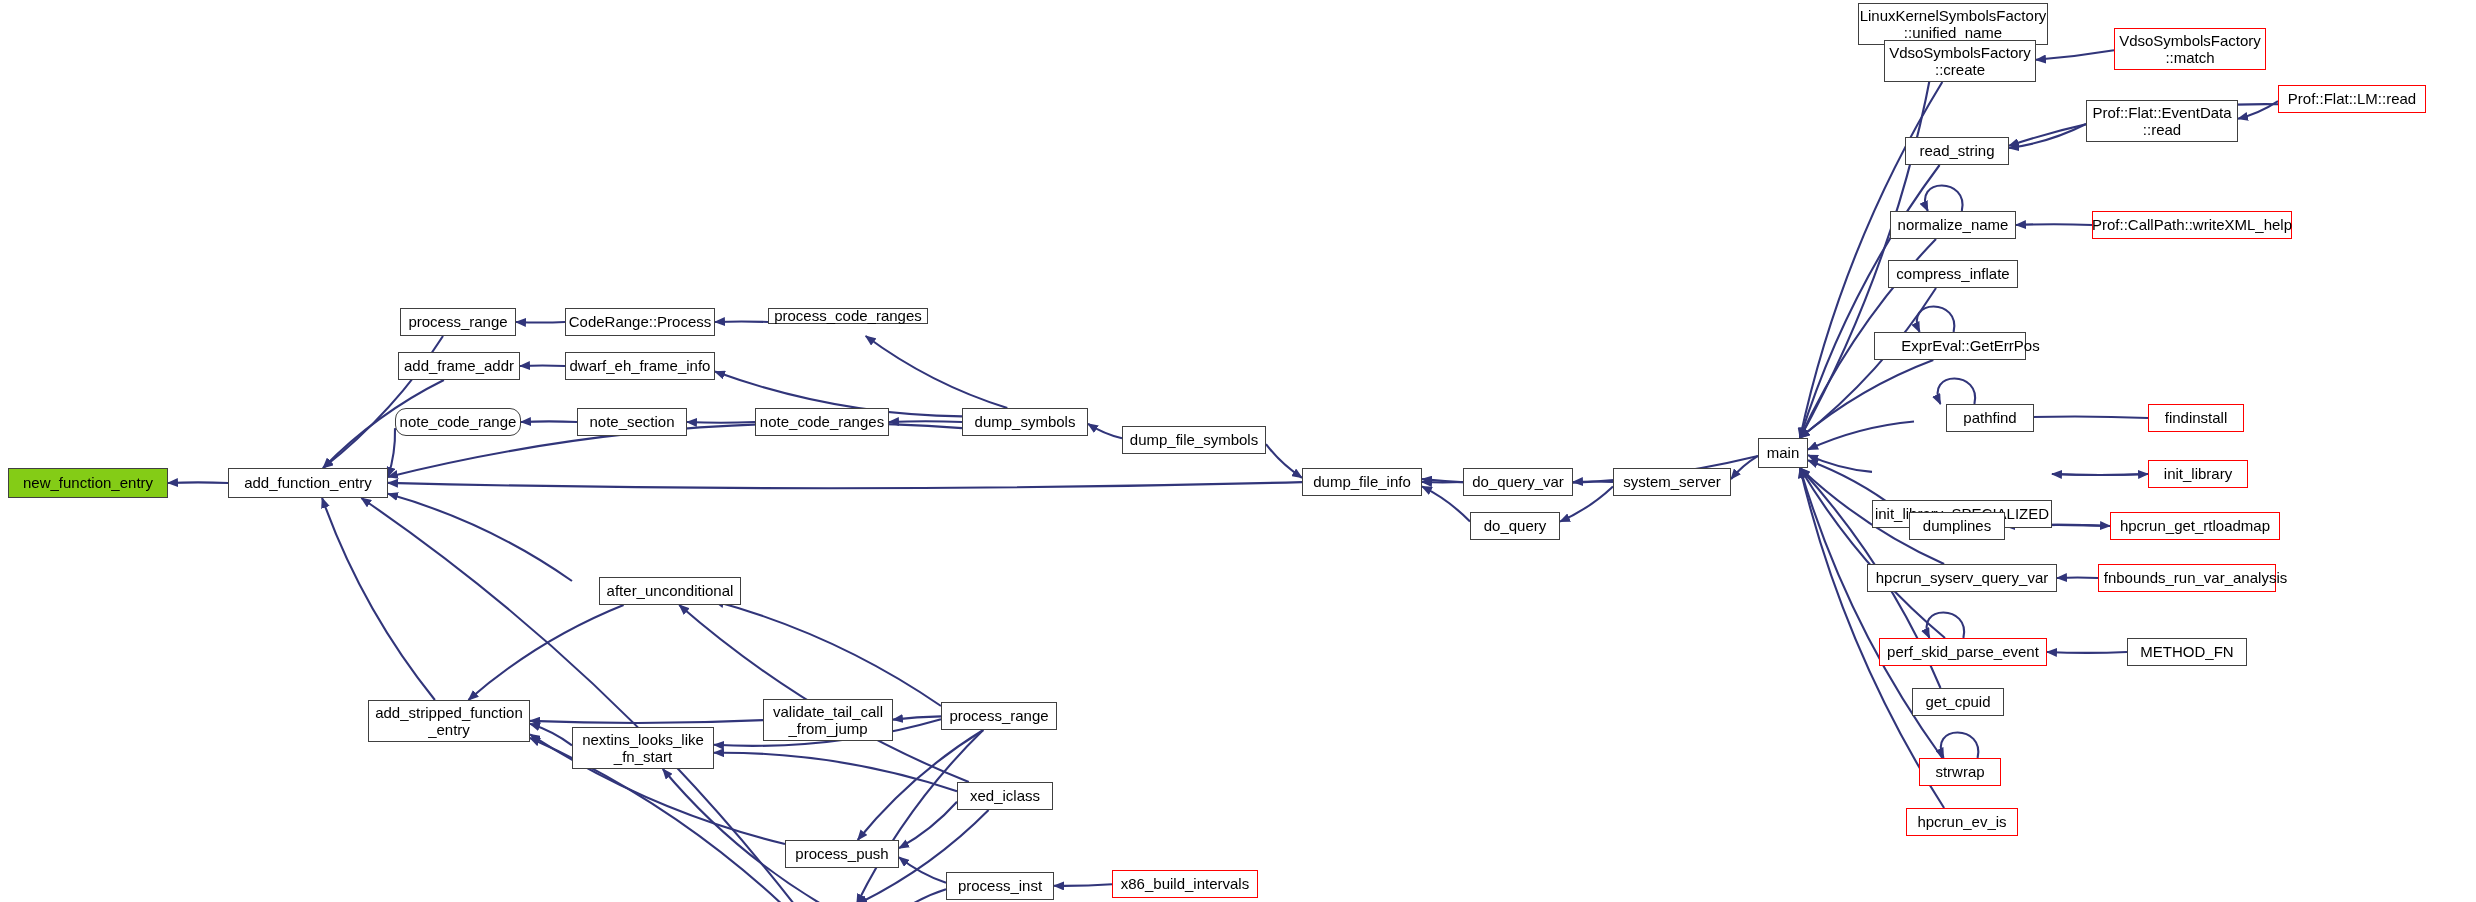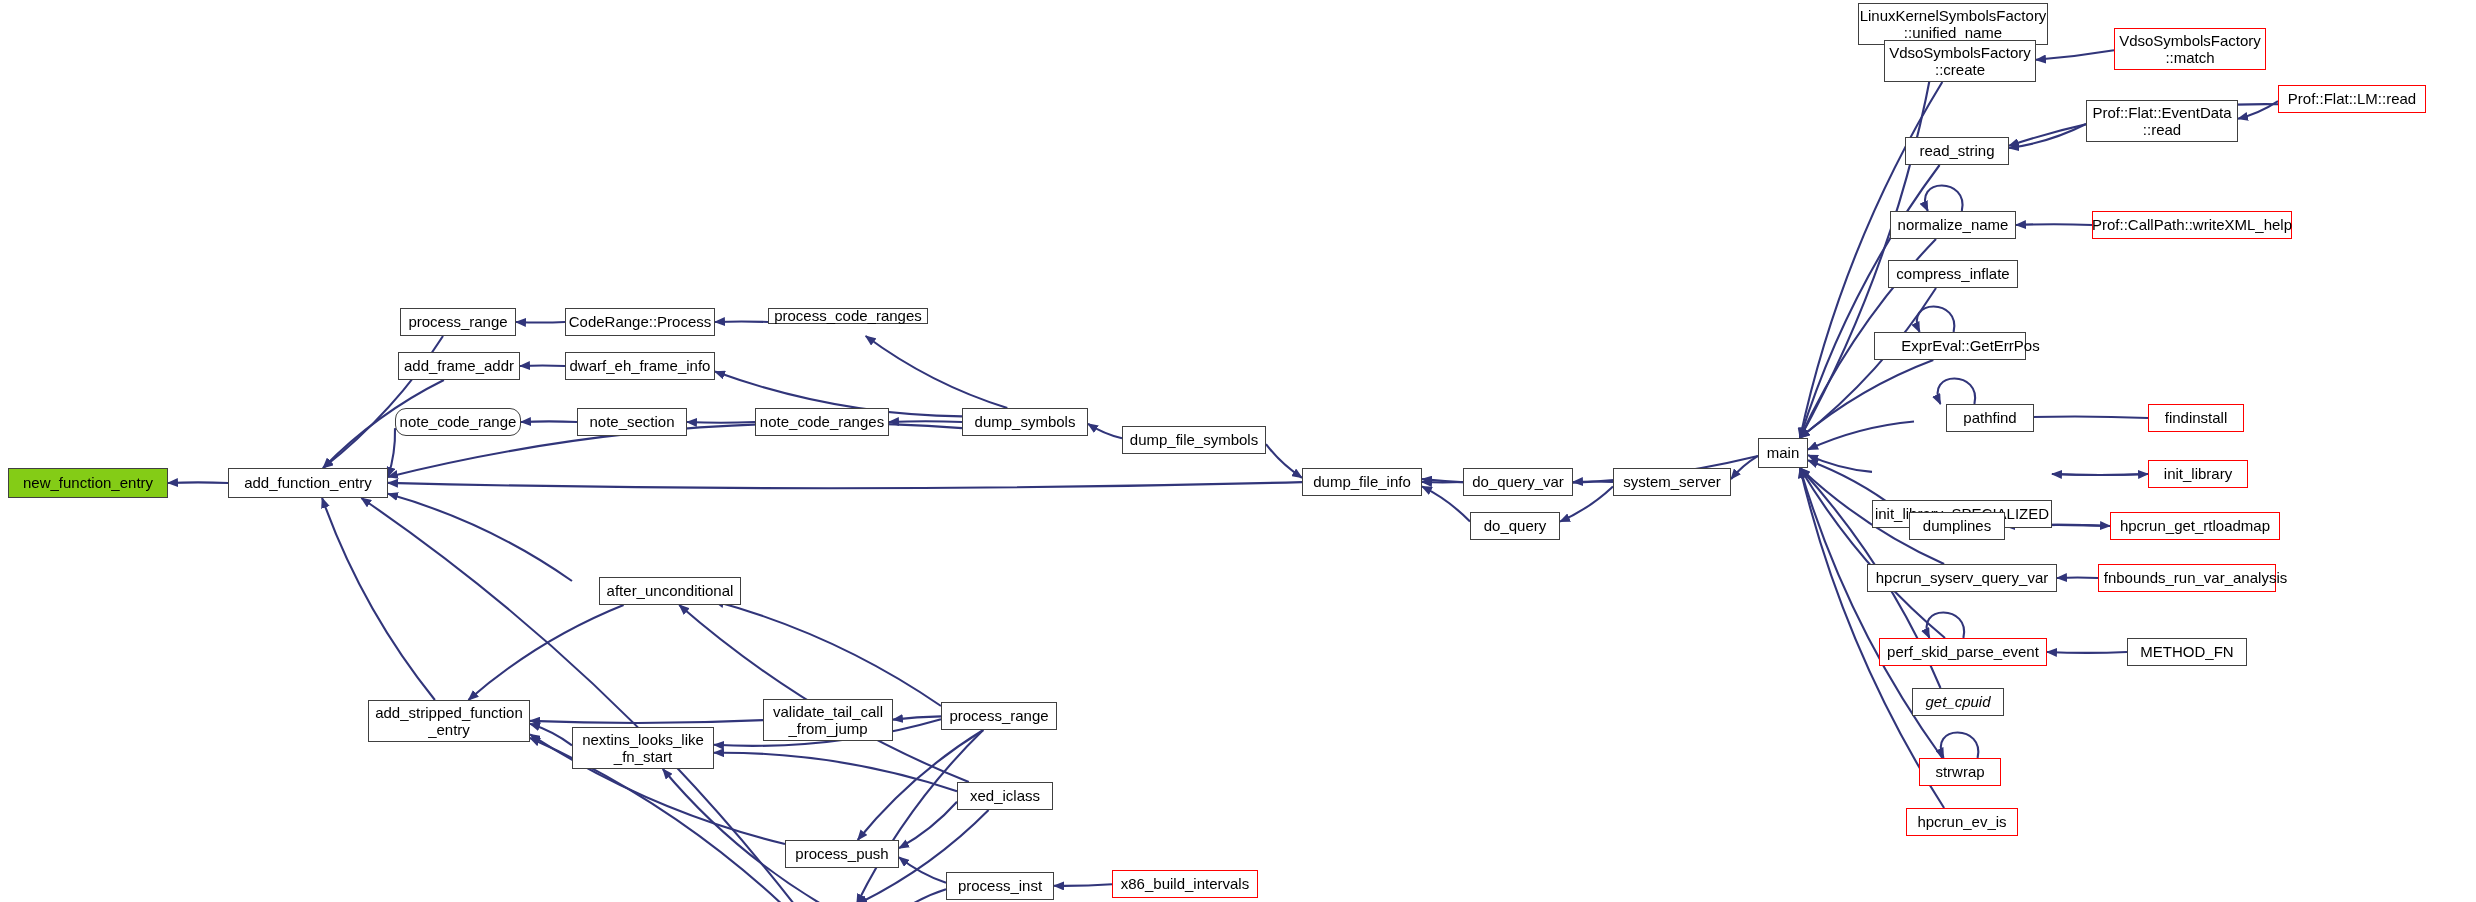--- a/index.html
+++ b/index.html
@@ -135,21 +135,21 @@
       <div class="node thick" style="left: 1914px; top: 404px; width: 88px; height: 28px; margin-left: 32px;">pathfind</div>
       <div class="node red" style="left: 2148px; top: 404px; width: 96px; height: 28px;">findinstall</div>
       <div class="node thick" style="left: 1872px; top: 460px; width: 180px; height: 28px; margin-top: 40px;">init_library_SPECIALIZED</div>
       <div class="node red" style="left: 2148px; top: 460px; width: 100px; height: 28px;">init_library</div>
       <div class="node thick" style="left: 1909px; top: 512px; width: 96px; height: 28px;">dumplines</div>
       <div class="node red" style="left: 2110px; top: 512px; width: 170px; height: 28px;">hpcrun_get_rtloadmap</div>
       <div class="node thick" style="left: 1867px; top: 564px; width: 190px; height: 28px;">hpcrun_syserv_query_var</div>
       <div class="node red" style="left: 2098px; top: 564px; width: 178px; height: 28px; padding-left: 20px;">fnbounds_run_var_analysis</div>
       <div class="node red" style="left: 1879px; top: 638px; width: 168px; height: 28px;">perf_skid_parse_event</div>
       <div class="node thick" style="left: 2127px; top: 638px; width: 120px; height: 28px;">METHOD_FN</div>
-      <div class="node thick" style="left: 1912px; top: 688px; width: 92px; height: 28px; font-style: italic;">get_cpuid</div>
+      <div class="node thick" style="left: 1912px; top: 688px; width: 92px; height: 28px;">get_cpuid</div>
       <div class="node red" style="left: 1919px; top: 758px; width: 82px; height: 28px;">strwrap</div>
       <div class="node red" style="left: 1906px; top: 808px; width: 112px; height: 28px;">hpcrun_ev_is</div>
       <div class="node thick" style="left: 572px; top: 577px; width: 142px; height: 28px; margin-left: 27px;">after_unconditional</div>
       <div class="node thick" style="left: 368px; top: 700px; width: 162px; height: 42px;">add_stripped_function
 _entry</div>
       <div class="node thick" style="left: 572px; top: 727px; width: 142px; height: 42px;">nextins_looks_like
 _fn_start</div>
       <div class="node" style="left: 763px; top: 699px; width: 130px; height: 42px;">validate_tail_call
 _from_jump</div>
       <div class="node thick" style="left: 941px; top: 702px; width: 116px; height: 28px;">process_range</div>

